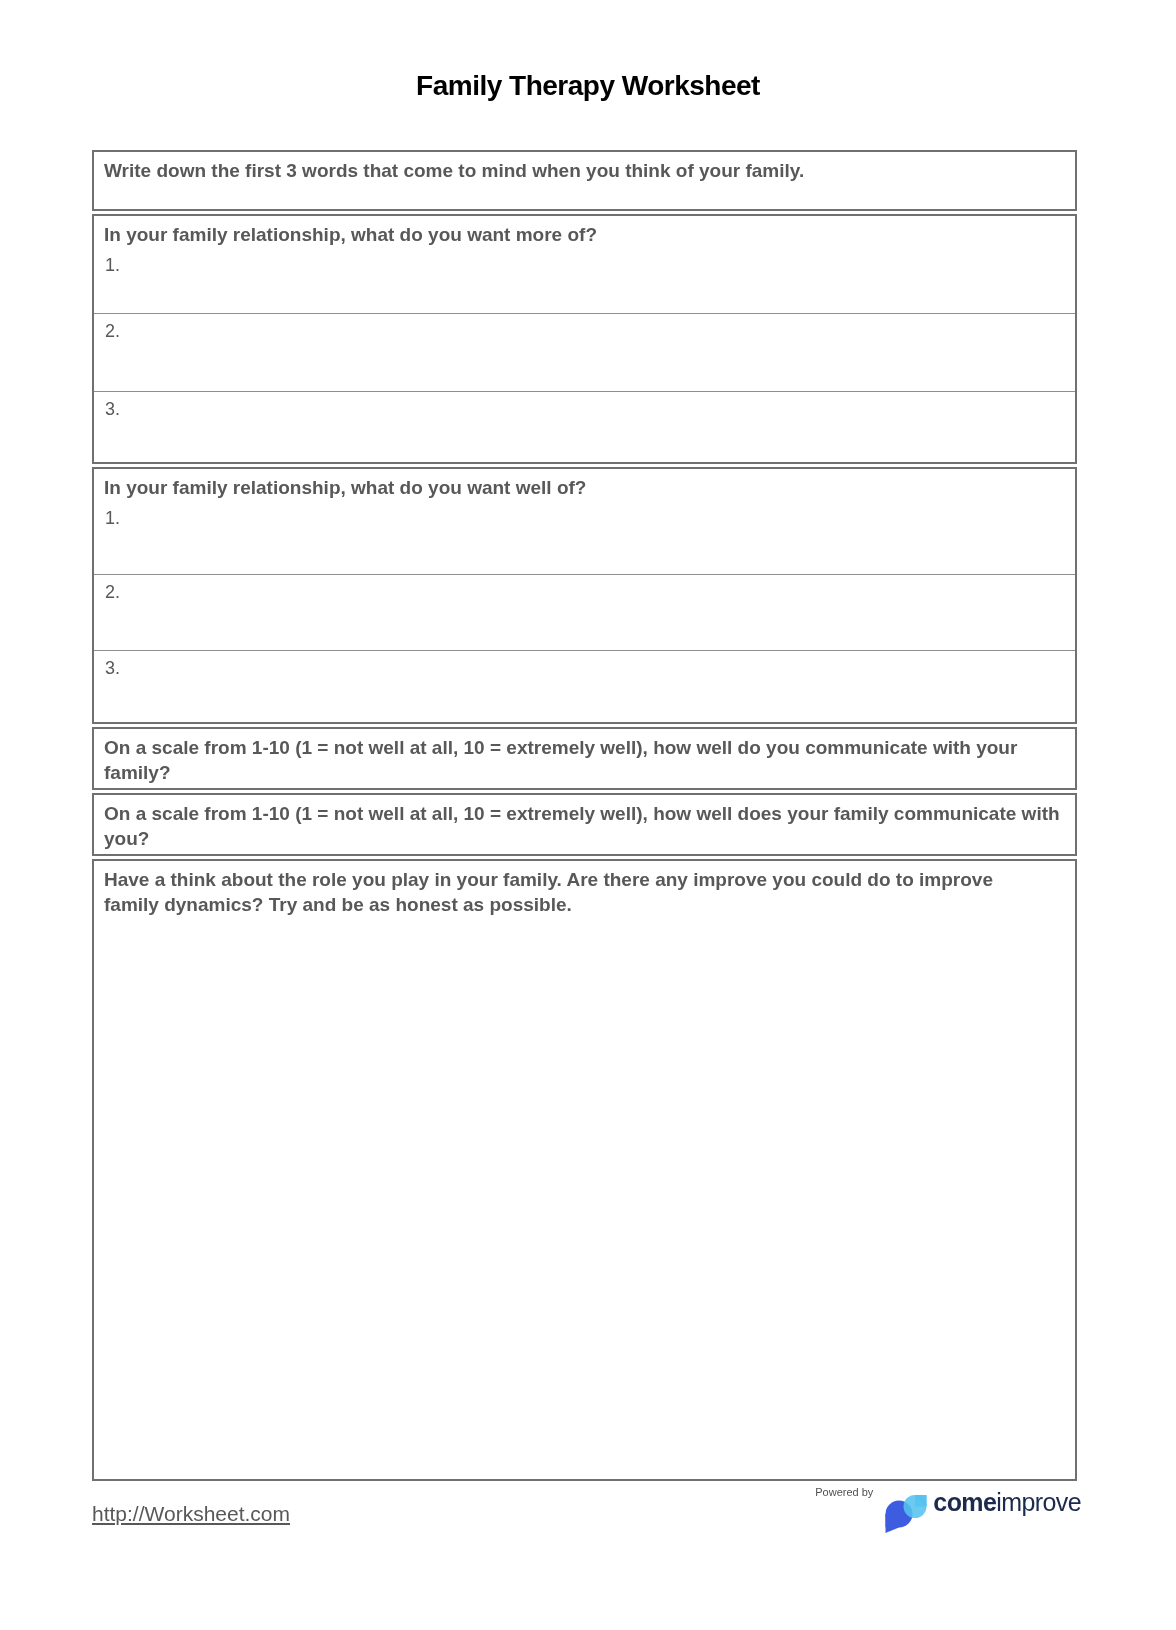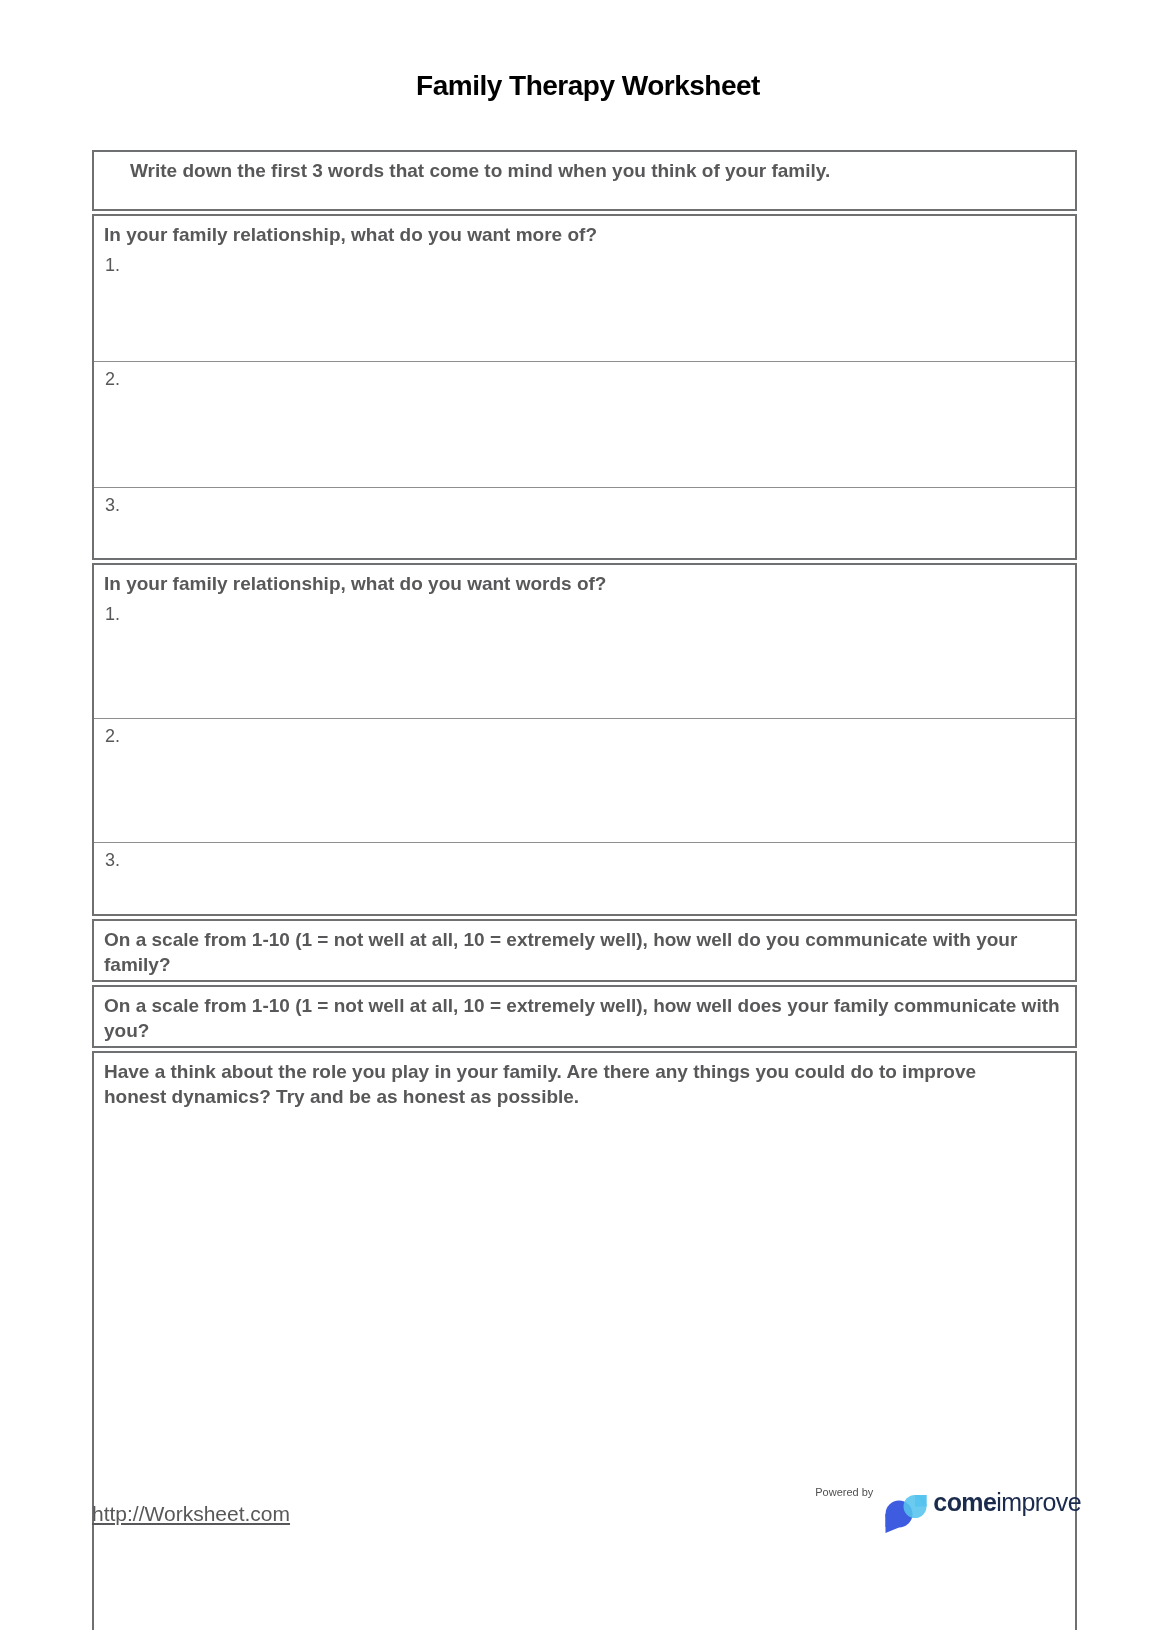--- a/index.html
+++ b/index.html
@@ -18,40 +18,40 @@
   }
   .form {
     position:absolute; left:92px; top:150px; width:985px;
   }
   .sec {
     box-sizing:border-box;
     border:2px solid #6f7072;
     background:#ffffff;
     display:flex; flex-direction:column;
   }
-  .sec + .sec { margin-top:3px;gap:48px; }
+  .sec + .sec { margin-top:3px; }
   .row {
     box-sizing:border-box;
     display:flex; flex-direction:column;
   }
   .row + .row { border-top:1px solid #8d8e90; }
   .prompt {
     font-weight:bold; color:#58585a;
     font-size:19px; line-height:1.3;
     padding:7px 14px 0 10px;
   }
   .prompt.wrap { max-width:905px; }
   .num {
     color:#58585a; font-weight:normal;
     font-size:18px; line-height:1.2;
     padding:7px 0 0 11px;
   }
   .answer { flex:1 1 auto; }
   
-  #sec-first-words { height:61px;padding-left:26px; }
+  #sec-first-words { height:61px; }
   #sec-more .r1 { height:97px; }
   #sec-more .r2 { height:78px; }
   #sec-more .r3 { height:71px; }
   #sec-less .r1 { height:105px; }
   #sec-less .r2 { height:76px; }
   #sec-less .r3 { height:72px; }
   #sec-comm-you { height:63px; }
   #sec-comm-family { height:63px; }
   #sec-role { height:622px; }
   
@@ -97,21 +97,21 @@
       <div class="answer"></div>
     </div>
     <div class="row r3">
       <div class="num">3.</div>
       <div class="answer"></div>
     </div>
   </div>
 
   <div class="sec" id="sec-less">
     <div class="row r1">
-      <div class="prompt">In your family relationship, what do you want words of?</div>
+      <div class="prompt">In your family relationship, what do you want well of?</div>
       <div class="num">1.</div>
       <div class="answer"></div>
     </div>
     <div class="row r2">
       <div class="num">2.</div>
       <div class="answer"></div>
     </div>
     <div class="row r3">
       <div class="num">3.</div>
       <div class="answer"></div>
@@ -122,21 +122,21 @@
     <div class="prompt">On a scale from 1-10 (1 = not well at all, 10 = extremely well), how well do you communicate with your family?</div>
     <div class="answer"></div>
   </div>
 
   <div class="sec" id="sec-comm-family">
     <div class="prompt">On a scale from 1-10 (1 = not well at all, 10 = extremely well), how well does your family communicate with you?</div>
     <div class="answer"></div>
   </div>
 
   <div class="sec" id="sec-role">
-    <div class="prompt wrap">Have a think about the role you play in your family. Are there any things you could do to improve honest dynamics? Try and be as honest as possible.</div>
+    <div class="prompt wrap">Have a think about the role you play in your family. Are there any improve you could do to improve family dynamics? Try and be as honest as possible.</div>
     <div class="answer"></div>
   </div>
 
 </div>
 
 <a class="footer-link">http://Worksheet.com</a>
 
 <div class="powered">
   <span class="powered-label">Powered by</span>
   <span style="display:inline-block; line-height:0;">

